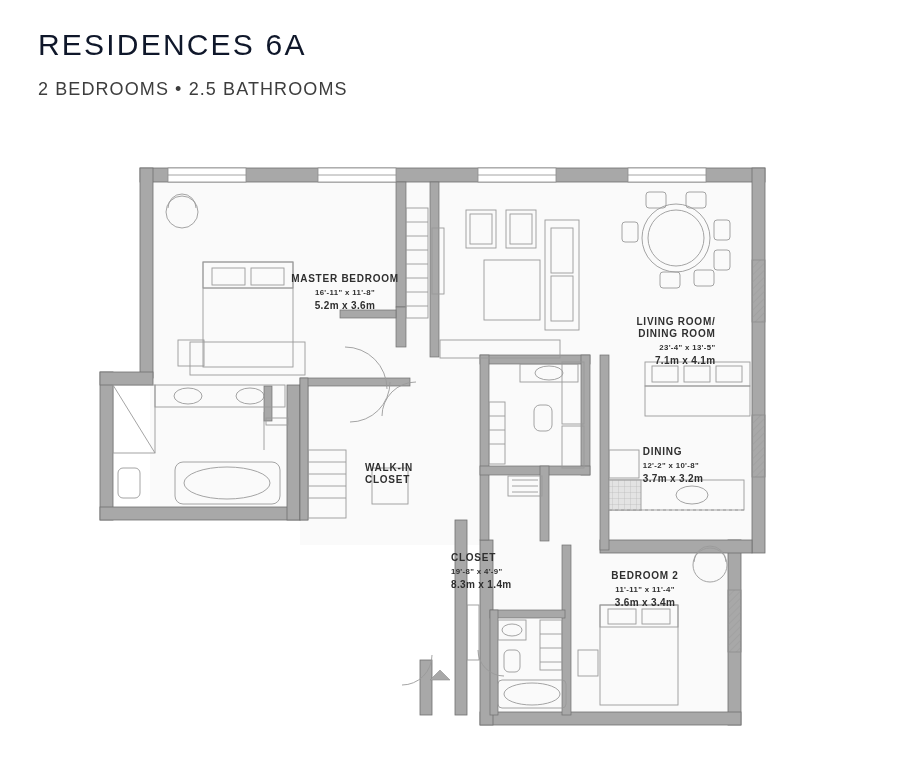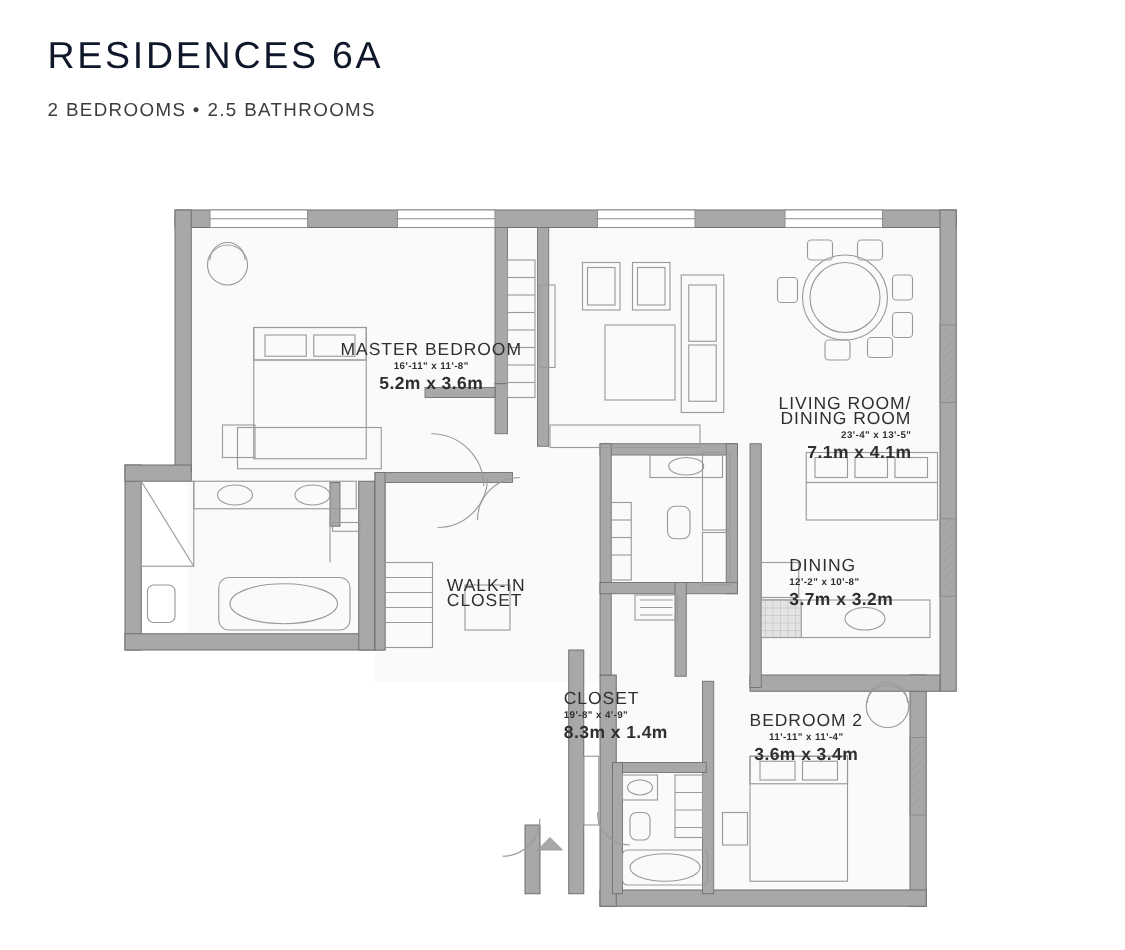--- a/index.html
+++ b/index.html
@@ -24,21 +24,21 @@
   }
   #title {
     font-size: 30px;
     letter-spacing: 2.2px;
     font-weight: 400;
     color: #0f172a;
     margin: 0 0 0 0;
     line-height: 38px;
   }
   .subline {
-    font-size: 15px;
+    font-size: 18px;
     letter-spacing: 1.1px;
     color: #3d3d3d;
     line-height: 22px;
   }
   #sub1 { margin-top: 14px; }
 
   
   #plan-wrap {
     position: absolute;
     left: 0;
@@ -50,34 +50,34 @@
 
   
   .room-label {
     position: absolute;
     text-align: center;
     line-height: 12px;
     color: #2f2f2f;
     white-space: nowrap;
   }
   .room-label .nm {
-    font-size: 14px;
-    font-weight: 400;
+    font-size: 10px;
+    font-weight: 700;
     letter-spacing: 0.75px;
     display: block;
   }
   .room-label .dim {
     font-size: 7.8px;
     font-weight: 700;
     letter-spacing: 0.35px;
     display: block;
     margin-top: 2px;
   }
   .room-label .dim2 {
-    font-size: 14px;
+    font-size: 10px;
     font-weight: 700;
     letter-spacing: 0.35px;
     display: block;
     margin-top: 1px;
   }
 </style>
 </head>
 <body>
 
 <div id="header">

